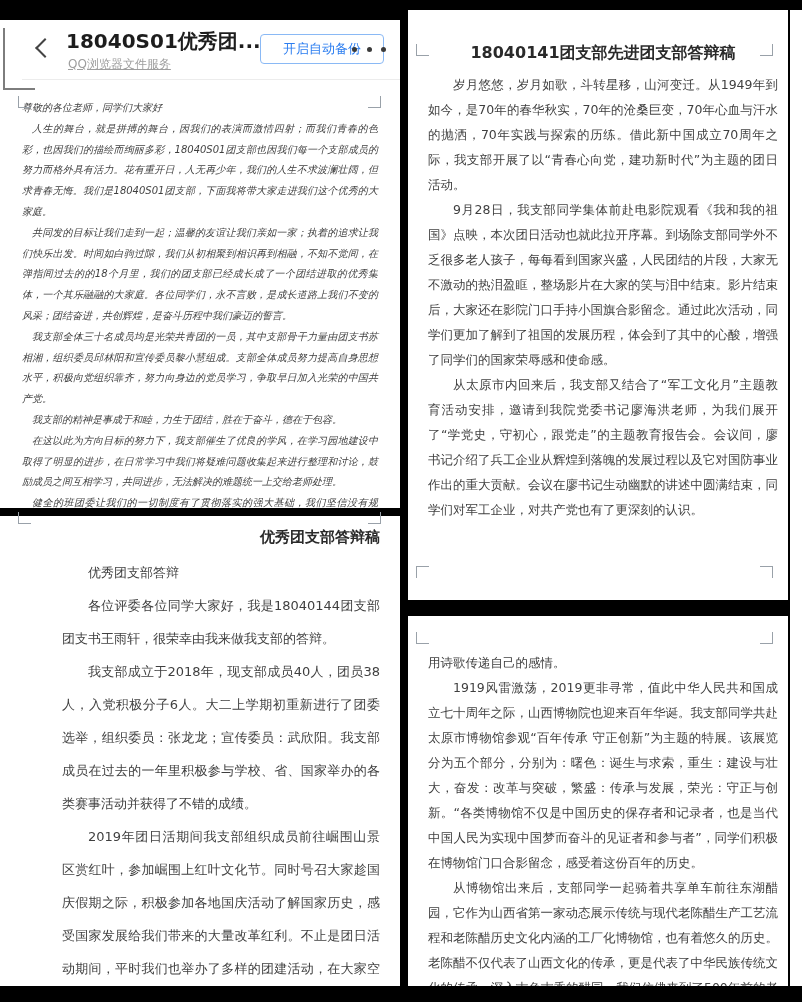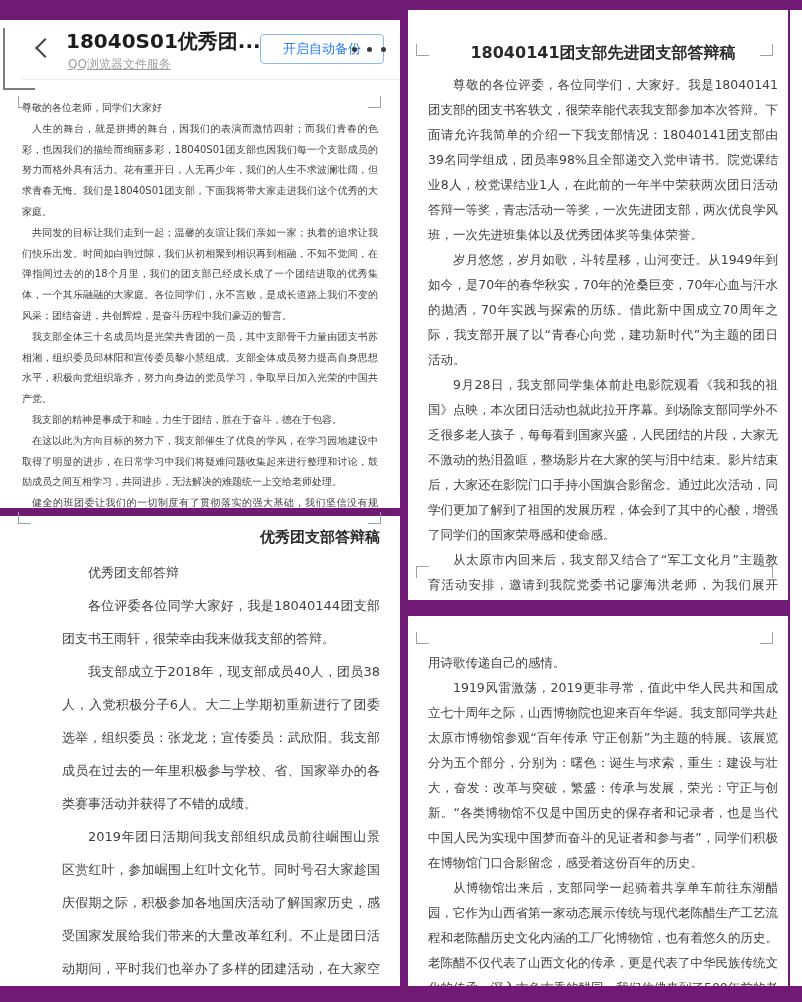--- a/index.html
+++ b/index.html
@@ -1,17 +1,17 @@
 <!DOCTYPE html>
 <html><head>
 <meta charset="utf-8">
 <style>
   html,body{margin:0;padding:0;}
   body{font-family:"DejaVu Sans","Liberation Sans",sans-serif;background:#cfd3d8;}
-  .canvas{position:relative;width:802px;height:1002px;background:#701a75;overflow:hidden;}
+  .canvas{position:relative;width:802px;height:1002px;background:#000000;overflow:hidden;}
 
   
   .sheet{position:absolute;background:#ffffff;overflow:hidden;}
   .left-block{left:0;top:20px;width:400px;height:488px;}
   .left-page2{left:0;top:516px;width:400px;height:470px;}
   .right-page1{left:408px;top:10px;width:380px;height:590px;}
   .right-page2{left:408px;top:616px;width:380px;height:370px;}
   .right-sliver{left:790px;top:10px;width:12px;height:976px;}
 
   
@@ -24,21 +24,21 @@
   .backup-btn{position:absolute;left:260px;top:14px;height:28px;padding:0 22px;line-height:28px;font-size:13px;color:#2b7df0;background:#fff;border:1px solid #8ab9f5;border-radius:4px;cursor:pointer;white-space:nowrap;}
   .more-btn{position:absolute;left:352px;top:24px;width:34px;height:10px;display:flex;justify-content:space-between;align-items:center;cursor:pointer;}
   .more-btn i{width:5px;height:5px;border-radius:50%;background:#3a3a3a;}
 
   
   .edge-mark{position:absolute;left:3px;top:28px;width:30px;height:60px;border-left:2px solid #7d7d7d;border-bottom:2px solid #7d7d7d;}
 
   
   .doc{color:#3f3f3f;}
   .doc p{margin:0;}
-  .l1-text{padding:18px 22px 0 22px;font-size:10px;line-height:20.8px;text-align:justify;}
+  .l1-text{padding:18px 22px 0 22px;font-size:10px;line-height:20.8px;text-align:justify;font-style:italic;}
   .l1-text p{text-indent:1em;}
   .l1-text p.noindent{text-indent:0;}
 
   .l2-text{padding:6px 20px 0 38px;font-size:13px;line-height:33px;text-align:justify;}
   .l2-text h2{margin:2px 0 6px -14px;text-align:right;font-size:15px;font-weight:700;color:#2a2a2a;line-height:26px;}
   .l2-text p{text-indent:2em;margin-left:24px;}
 
   .r-text{padding:0 10px 0 20px;font-size:12.5px;line-height:25px;text-align:justify;}
   .r-text h2{margin:30px 0 6px 0;text-align:center;font-size:16px;font-weight:700;color:#2a2a2a;line-height:26px;}
   .r-text p{text-indent:2em;}
@@ -91,21 +91,20 @@
       <p>各位评委各位同学大家好，我是18040144团支部团支书王雨轩，很荣幸由我来做我支部的答辩。</p>
       <p>我支部成立于2018年，现支部成员40人，团员38人，入党积极分子6人。大二上学期初重新进行了团委选举，组织委员：张龙龙；宣传委员：武欣阳。我支部成员在过去的一年里积极参与学校、省、国家举办的各类赛事活动并获得了不错的成绩。</p>
       <p>2019年团日活期间我支部组织成员前往崛围山景区赏红叶，参加崛围上红叶文化节。同时号召大家趁国庆假期之际，积极参加各地国庆活动了解国家历史，感受国家发展给我们带来的大量改革红利。不止是团日活动期间，平时我们也举办了多样的团建活动，在大家空闲的时间里保证大部分人参与的情况下我们举办了各式各样的文体活动，既锻炼了大家的身体，也增进的大家的友谊。元旦期间我们还举办了支部内部的元旦晚会。</p>
 
     </div>
   </div>
 
   <div class="sheet right-page1">
     <div class="doc r-text">
       <h2>18040141团支部先进团支部答辩稿</h2>
-      <p>尊敬的各位评委，各位同学们，大家好。我是18040141团支部的团支书客轶文，很荣幸能代表我支部参加本次答辩。下面请允许我简单的介绍一下我支部情况：18040141团支部由39名同学组成，团员率98%且全部递交入党申请书。院党课结业8人，校党课结业1人，在此前的一年半中荣获两次团日活动答辩一等奖，青志活动一等奖，一次先进团支部，两次优良学风班，一次先进班集体以及优秀团体奖等集体荣誉。</p>
       <p>岁月悠悠，岁月如歌，斗转星移，山河变迁。从1949年到如今，是70年的春华秋实，70年的沧桑巨变，70年心血与汗水的抛洒，70年实践与探索的历练。借此新中国成立70周年之际，我支部开展了以“青春心向党，建功新时代”为主题的团日活动。</p>
       <p>9月28日，我支部同学集体前赴电影院观看《我和我的祖国》点映，本次团日活动也就此拉开序幕。到场除支部同学外不乏很多老人孩子，每每看到国家兴盛，人民团结的片段，大家无不激动的热泪盈眶，整场影片在大家的笑与泪中结束。影片结束后，大家还在影院门口手持小国旗合影留念。通过此次活动，同学们更加了解到了祖国的发展历程，体会到了其中的心酸，增强了同学们的国家荣辱感和使命感。</p>
       <p>从太原市内回来后，我支部又结合了“军工文化月”主题教育活动安排，邀请到我院党委书记廖海洪老师，为我们展开了“学党史，守初心，跟党走”的主题教育报告会。会议间，廖书记介绍了兵工企业从辉煌到落魄的发展过程以及它对国防事业作出的重大贡献。会议在廖书记生动幽默的讲述中圆满结束，同学们对军工企业，对共产党也有了更深刻的认识。</p>
 
     </div>
   </div>
 
   <div class="sheet right-page2">
     <div class="doc r-text rp2-pad">
       <p class="noindent">用诗歌传递自己的感情。</p>

